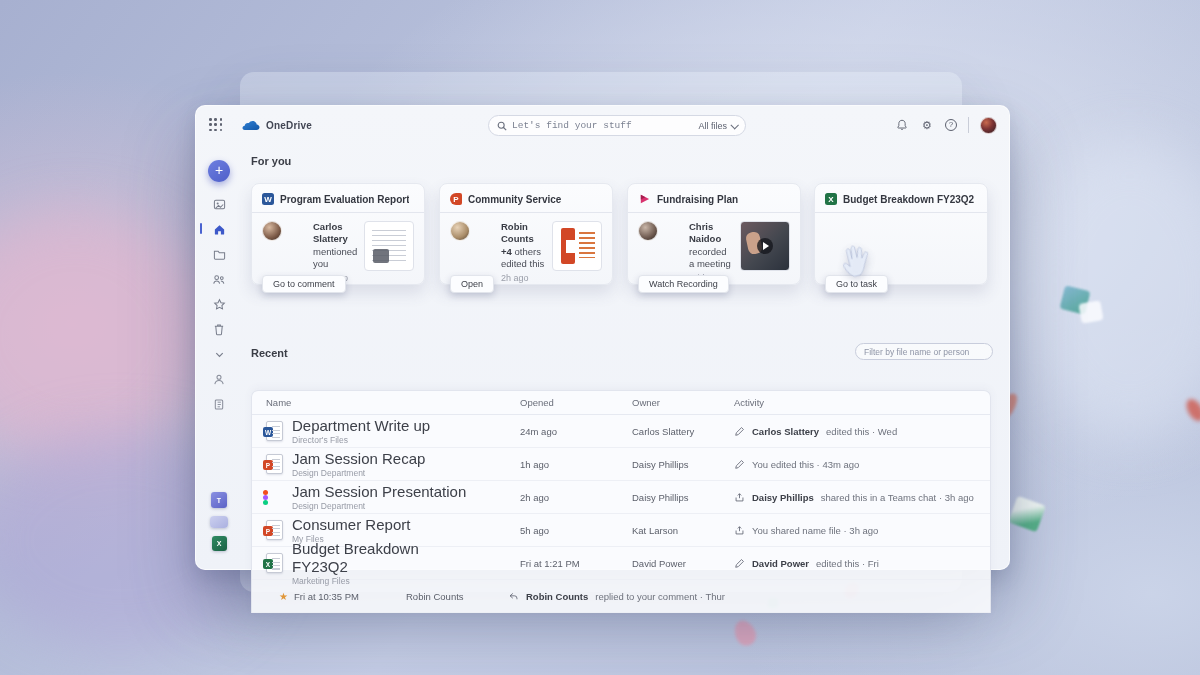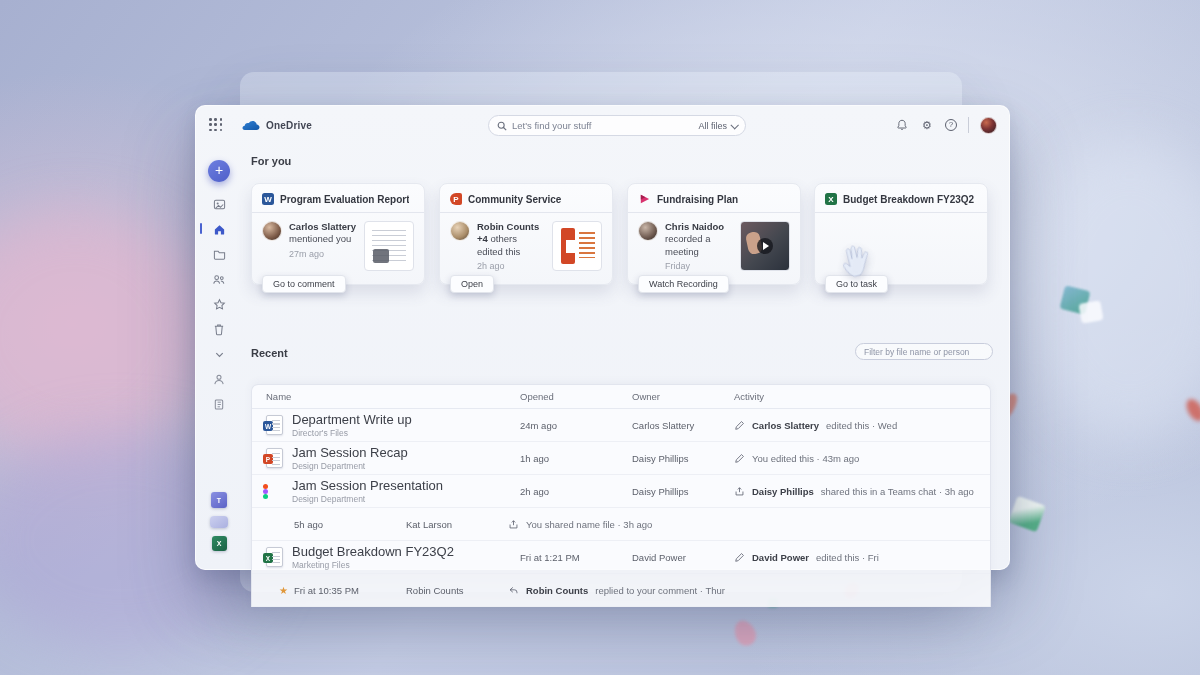--- a/index.html
+++ b/index.html
@@ -30,21 +30,21 @@
   
   .topbar{ position:absolute; left:0; top:0; right:0; height:38px; display:flex; align-items:center; }
   .waffle{ margin-left:13px; width:14px; height:14px; display:grid; grid-template-columns:repeat(3,1fr); gap:2px; cursor:pointer;}
   .waffle i{ width:2.5px; height:2.5px; background:#5e6270; border-radius:50%; }
   .brand{ display:flex; align-items:center; gap:6px; margin-left:18px; }
   .brand-name{ font-size:10px; font-weight:700; color:#424654; letter-spacing:.2px; }
   .search{ position:absolute; left:292px; width:258px; height:21px; top:9px;
     background:rgba(255,255,255,.78); border:1px solid #d5d9e4; border-radius:11px;
     display:flex; align-items:center; padding:0 8px; }
   .search input{ border:0; outline:0; background:transparent; flex:1; font-size:9.5px; color:#555a68;
-    font-family:Liberation Sans, sans-serif; min-width:0;}
+    font-family:Liberation Mono, monospace; min-width:0;}
   .search input::placeholder{ color:#7c8292; }
   .scope{ display:flex; align-items:center; gap:4px; font-size:9px; color:#5d6270; white-space:nowrap; cursor:pointer; }
   .chev{ width:6px; height:6px; border-right:1.3px solid #6a6f7d; border-bottom:1.3px solid #6a6f7d; transform:rotate(45deg) translateY(-1px); }
   .top-actions{ position:absolute; right:12px; top:0; height:38px; display:flex; align-items:center; gap:11px; }
   .tico{ width:14px; height:14px; display:flex; align-items:center; justify-content:center; color:#5e6270; cursor:pointer; font-size:11px; }
   .help{ width:12px; height:12px; border:1.2px solid #5e6270; border-radius:50%; font-size:8px; line-height:10px; text-align:center; color:#5e6270; cursor:pointer;}
   .vdiv{ width:1px; height:16px; background:#c9cdd8; }
   .avatar-top{ width:17px; height:17px; border-radius:50%; cursor:pointer;
     background:radial-gradient(circle at 35% 30%, #c96a4e 0%, #7e3434 45%, #2e1b22 100%); border:1px solid rgba(255,255,255,.7);}
 
@@ -64,21 +64,21 @@
   .content{ position:absolute; left:46px; top:38px; right:0; bottom:0; }
   .section-title{ position:absolute; left:9px; top:11px; font-size:11px; font-weight:700; color:#3a3d46; }
 
   
   .card{ position:absolute; top:39px; width:174px; height:102px; background:linear-gradient(180deg,#fbfcfe,#f4f6fa);
     border:1px solid #e6e9f0; border-radius:8px; box-shadow:0 8px 16px rgba(70,80,120,.14); cursor:pointer;}
   .card-head{ display:flex; align-items:center; gap:6px; padding:9px 10px 7px; border-bottom:1px solid #e3e6ee; }
   .card-title{ font-size:10px; font-weight:700; color:#343740; white-space:nowrap; overflow:hidden; }
   .card-body{ display:flex; padding:8px 10px 0; gap:7px; }
   .card-av{ width:20px; height:20px; border-radius:50%; flex:none; border:1px solid rgba(255,255,255,.8); }
-  .card-txt{ width:84px; font-size:9.5px; line-height:1.3; color:#4a4d57; }
+  .card-txt{ width:84px; font-size:9.5px; line-height:1.3; color:#4a4d57;margin-left:24px; }
   .card-actor{ font-weight:700; color:#383b44; }
   .card-time{ margin-top:3px; font-size:9px; color:#9a9ea9; }
   .thumb{ width:50px; height:50px; border-radius:4px; flex:none; margin-left:auto; border:1px solid #dfe2ea; overflow:hidden; position:relative; background:#fff;}
   .card-btn{ position:absolute; left:10px; bottom:-9px; background:#fcfdff; border:1px solid #e2e5ec; border-radius:4px;
     padding:3px 10px; font-size:9px; color:#3c3f48; box-shadow:0 3px 7px rgba(60,70,110,.22); cursor:pointer; white-space:nowrap;}
   .appicon{ border-radius:2.5px; color:#fff; font-weight:700; display:inline-flex; align-items:center; justify-content:center; flex:none; }
 
   
   .th-doc{ background:#fff; }
   .th-doc .lines{ position:absolute; left:7px; right:7px; top:8px; height:34px;
@@ -105,31 +105,31 @@
   .recent-title{ position:absolute; left:9px; top:203px; font-size:11px; font-weight:700; color:#3a3d46;}
   .pills{ position:absolute; left:52px; top:199px; display:flex; align-items:center; gap:14px; }
   .pill{ display:flex; align-items:center; gap:5px; font-size:9.5px; color:#4b4e58; cursor:pointer; padding:2px 4px;}
   .pill.sel{ border:1px solid #9aa0ae; border-radius:10px; background:rgba(255,255,255,.85); padding:2px 12px; }
   .filter{ position:absolute; right:16px; top:199px; width:138px; height:17px; background:rgba(255,255,255,.5);
     border:1px solid #c8cddc; border-radius:9px; padding:0 8px; font-size:8.5px; color:#565b68;
     font-family:"Liberation Sans",sans-serif; outline:none;}
   .filter::placeholder{ color:#8e94a6; }
 
   
-  .tablewrap{ position:absolute; left:9px; top:240px; width:740px; height:223px;
+  .tablewrap{ position:absolute; left:9px; top:246px; width:740px; height:223px;
     background:rgba(251,252,254,.9); border:1px solid #e2e5ee; border-bottom:0; border-radius:7px 7px 0 0;
     box-shadow:0 -2px 8px rgba(70,80,120,.05); overflow:hidden;}
   .thead{ display:flex; align-items:center; height:24px; border-bottom:1px solid #e6e9f1; font-size:9.5px; color:#6a6e7a; }
   .col-name{ padding-left:14px; width:268px; }
   .col-opened{ width:112px; }
   .col-owner{ width:102px; }
   .col-activity{ flex:1; }
   .trow{ display:flex; align-items:center; height:33px; border-bottom:1px solid #edeff5; cursor:pointer; }
   .name-cell{ display:flex; align-items:center; gap:9px; padding-left:14px; width:226px; }
-  .fname{ font-size:13px; color:#3d4049; line-height:1.2;text-align:right;}
+  .fname{ font-size:15px; color:#3d4049; line-height:1.2;}
   .floc{ font-size:8.5px; color:#979ba6; }
   .star-cell{ width:42px; text-align:right; padding-right:6px; font-size:10px; color:#e0973a; }
   .opened-cell{ width:112px; font-size:9.5px; color:#5b5f6a; }
   .owner-cell{ width:102px; font-size:9.5px; color:#5b5f6a; }
   .act-cell{ flex:1; display:flex; align-items:center; gap:7px; font-size:9.5px; color:#6e727d; }
   .act-actor{ font-weight:700; color:#3d4049; }
   .act-actor:empty{ display:none; }
 
   
   .docico{ position:relative; width:17px; height:20px; background:#fff; border:1px solid #c6cad5; border-radius:2px; flex:none;
@@ -422,20 +422,30 @@
           <svg width="11" height="11" viewBox="0 0 16 16">
               <path d="M8 9V2.5M5.5 5L8 2.5 10.5 5" fill="none" stroke="#5d6170" stroke-width="1.2"></path>
               <path d="M3 8v5h10V8" fill="none" stroke="#5d6170" stroke-width="1.2"></path>
             </svg>
           <span class="act-actor">Daisy Phillips</span>
             <span>shared this in a Teams chat · 3h ago</span>
           </span>
       </div>
 
       <div class="trow">
+        <div class="name-cell">
+            <span class="docico">
+              <span class="glyph w-ppt">P</span>
+              <i class="ln"></i>
+            </span>
+          <span>
+              <div class="fname">Consumer Report</div>
+              <div class="floc">My Files</div>
+            </span>
+          </div>
         <span class="star-cell"></span>
         <span class="opened-cell">5h ago</span>
         <span class="owner-cell">Kat Larson</span>
         <span class="act-cell">
           <svg width="11" height="11" viewBox="0 0 16 16">
               <path d="M8 9V2.5M5.5 5L8 2.5 10.5 5" fill="none" stroke="#5d6170" stroke-width="1.2"></path>
               <path d="M3 8v5h10V8" fill="none" stroke="#5d6170" stroke-width="1.2"></path>
             </svg>
           <span>You shared name file · 3h ago</span>
           </span>

